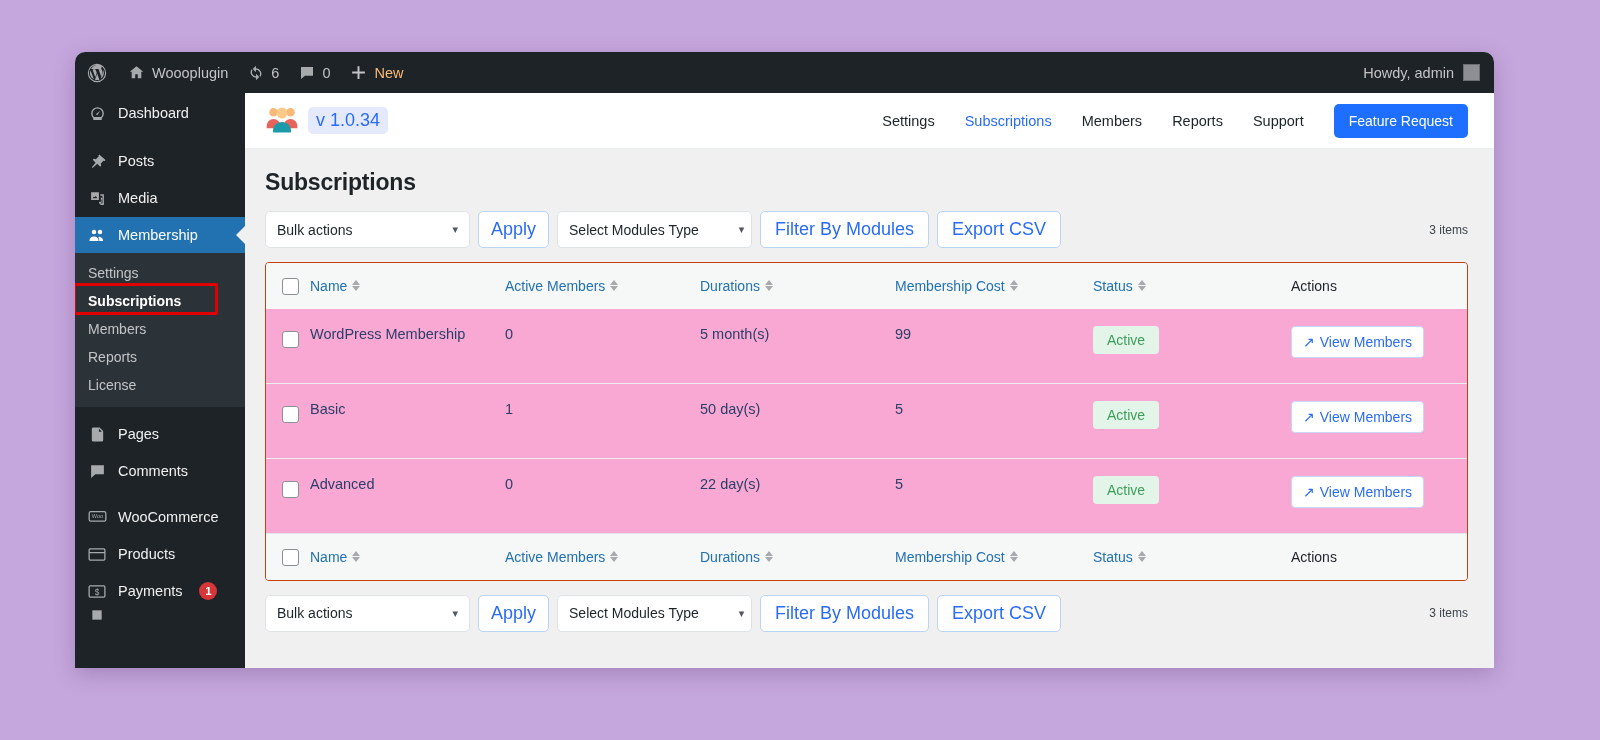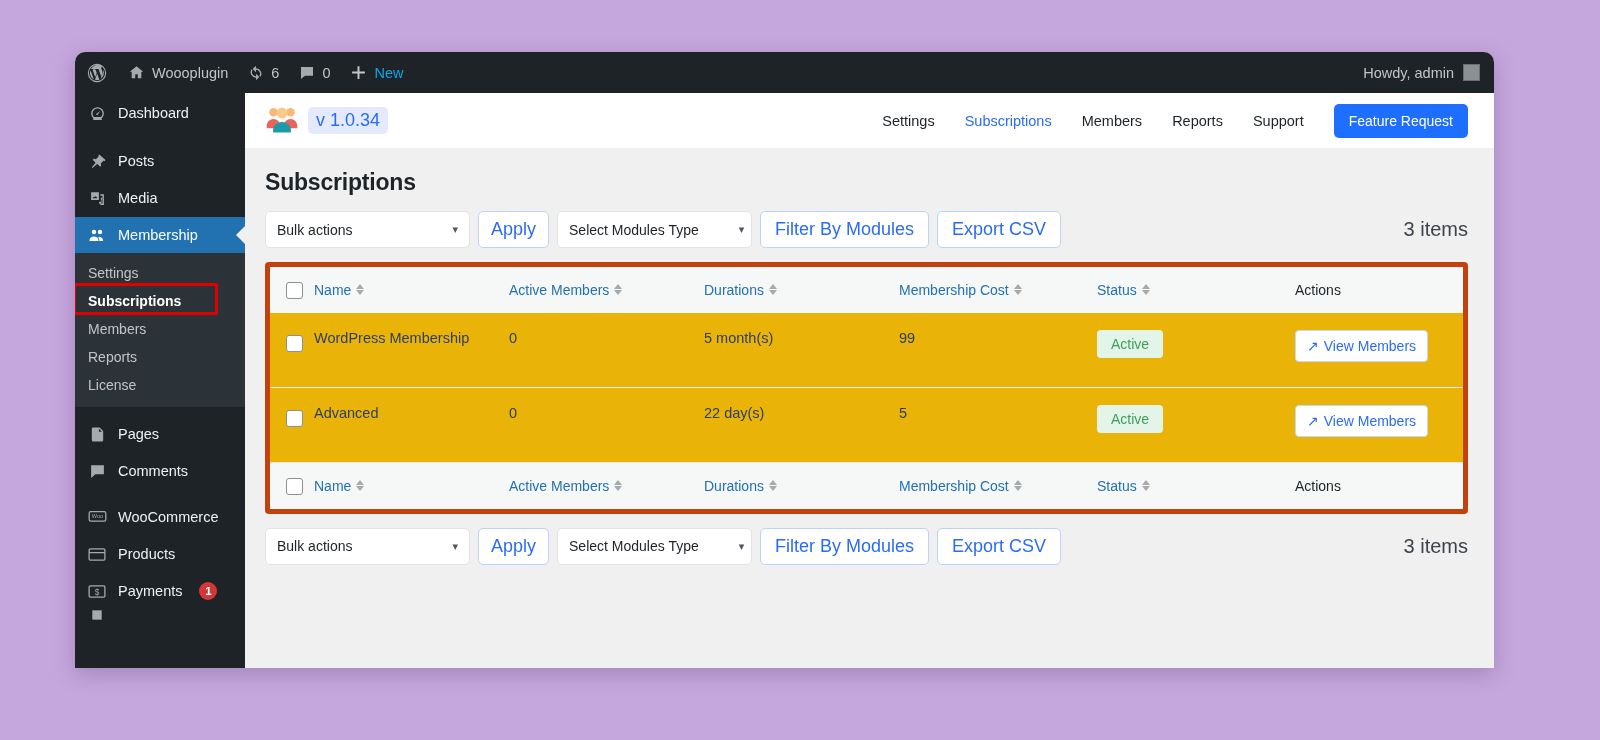--- a/index.html
+++ b/index.html
@@ -102,25 +102,25 @@
   }
   .select-box .chev { color: #50575e; font-size: 11px; margin-left: 16px; }
   .sel-bulk { width: 205px; }
   .sel-modules { width: 195px; gap: 24px; }
   .btn-outline {
     background: #fff; border: 1px solid #b9d4f5; border-radius: 5px;
     height: 37px; padding: 0 14px; color: #2a6cf5; font-size: 18px;
     cursor: pointer; font-family: inherit;
   }
   .btn-apply { padding: 0 12px; }
-  .items-count { margin-left: auto; font-size: 20px; color: #3c434a; }
+  .items-count { margin-left: auto; font-size: 12px; color: #3c434a; }
 
   
   .table-card {
-    background: #eab308; border: 5px solid #c2410c; border-radius: 4px; overflow: hidden;
+    background: #f9a8d4; border: 1px solid #c2410c; border-radius: 4px; overflow: hidden;
   }
   table { width: 100%; border-collapse: collapse; table-layout: fixed; }
   thead th, tfoot th {
     background: #f6f7f7; text-align: left; font-weight: 400; font-size: 14px;
     color: #2271b1; padding: 14px 0; vertical-align: middle;
   }
   tfoot th { border-top: 1px solid #e3e6ea; }
   th.col-actions { color: #1d2327; }
   .col-cb { width: 44px; padding-left: 16px !important; }
   .col-name { width: 195px; }
@@ -191,21 +191,21 @@
           </svg>
       </span>
       <span>0</span>
     </div>
     <div class="ab-item">
       <span class="ab-icon">
         <svg width="17" height="17" viewBox="0 0 24 24" fill="#c3c4c7">
             <path d="M10.6 3h2.8v7.6H21v2.8h-7.6V21h-2.8v-7.6H3v-2.8h7.6V3z"></path>
           </svg>
       </span>
-      <span style="color:#0ea5e9">New</span>
+      <span style="color:#fdba74">New</span>
     </div>
     <div class="ab-right">
       <span>Howdy, admin</span>
       <span class="avatar"></span>
     </div>
   </div>
 
   <div class="body-row">
 
     <div class="sidebar">
@@ -424,20 +424,34 @@
               </tr>
             </thead>
 
             <tbody>
               <tr>
                 <td class="cb-cell"><span class="cbx"></span></td>
                 <td>WordPress Membership</td>
                 <td>0</td>
                 <td>5 month(s)</td>
                 <td>99</td>
+                <td><span class="status-pill">Active</span></td>
+                <td>
+                  <button class="view-btn">
+                    <span>↗</span>
+                    <span>View Members</span>
+                  </button>
+                </td>
+              </tr>
+              <tr>
+                <td class="cb-cell"><span class="cbx"></span></td>
+                <td>Basic</td>
+                <td>1</td>
+                <td>50 day(s)</td>
+                <td>5</td>
                 <td><span class="status-pill">Active</span></td>
                 <td>
                   <button class="view-btn">
                     <span>↗</span>
                     <span>View Members</span>
                   </button>
                 </td>
               </tr>
               <tr>
                 <td class="cb-cell"><span class="cbx"></span></td>

